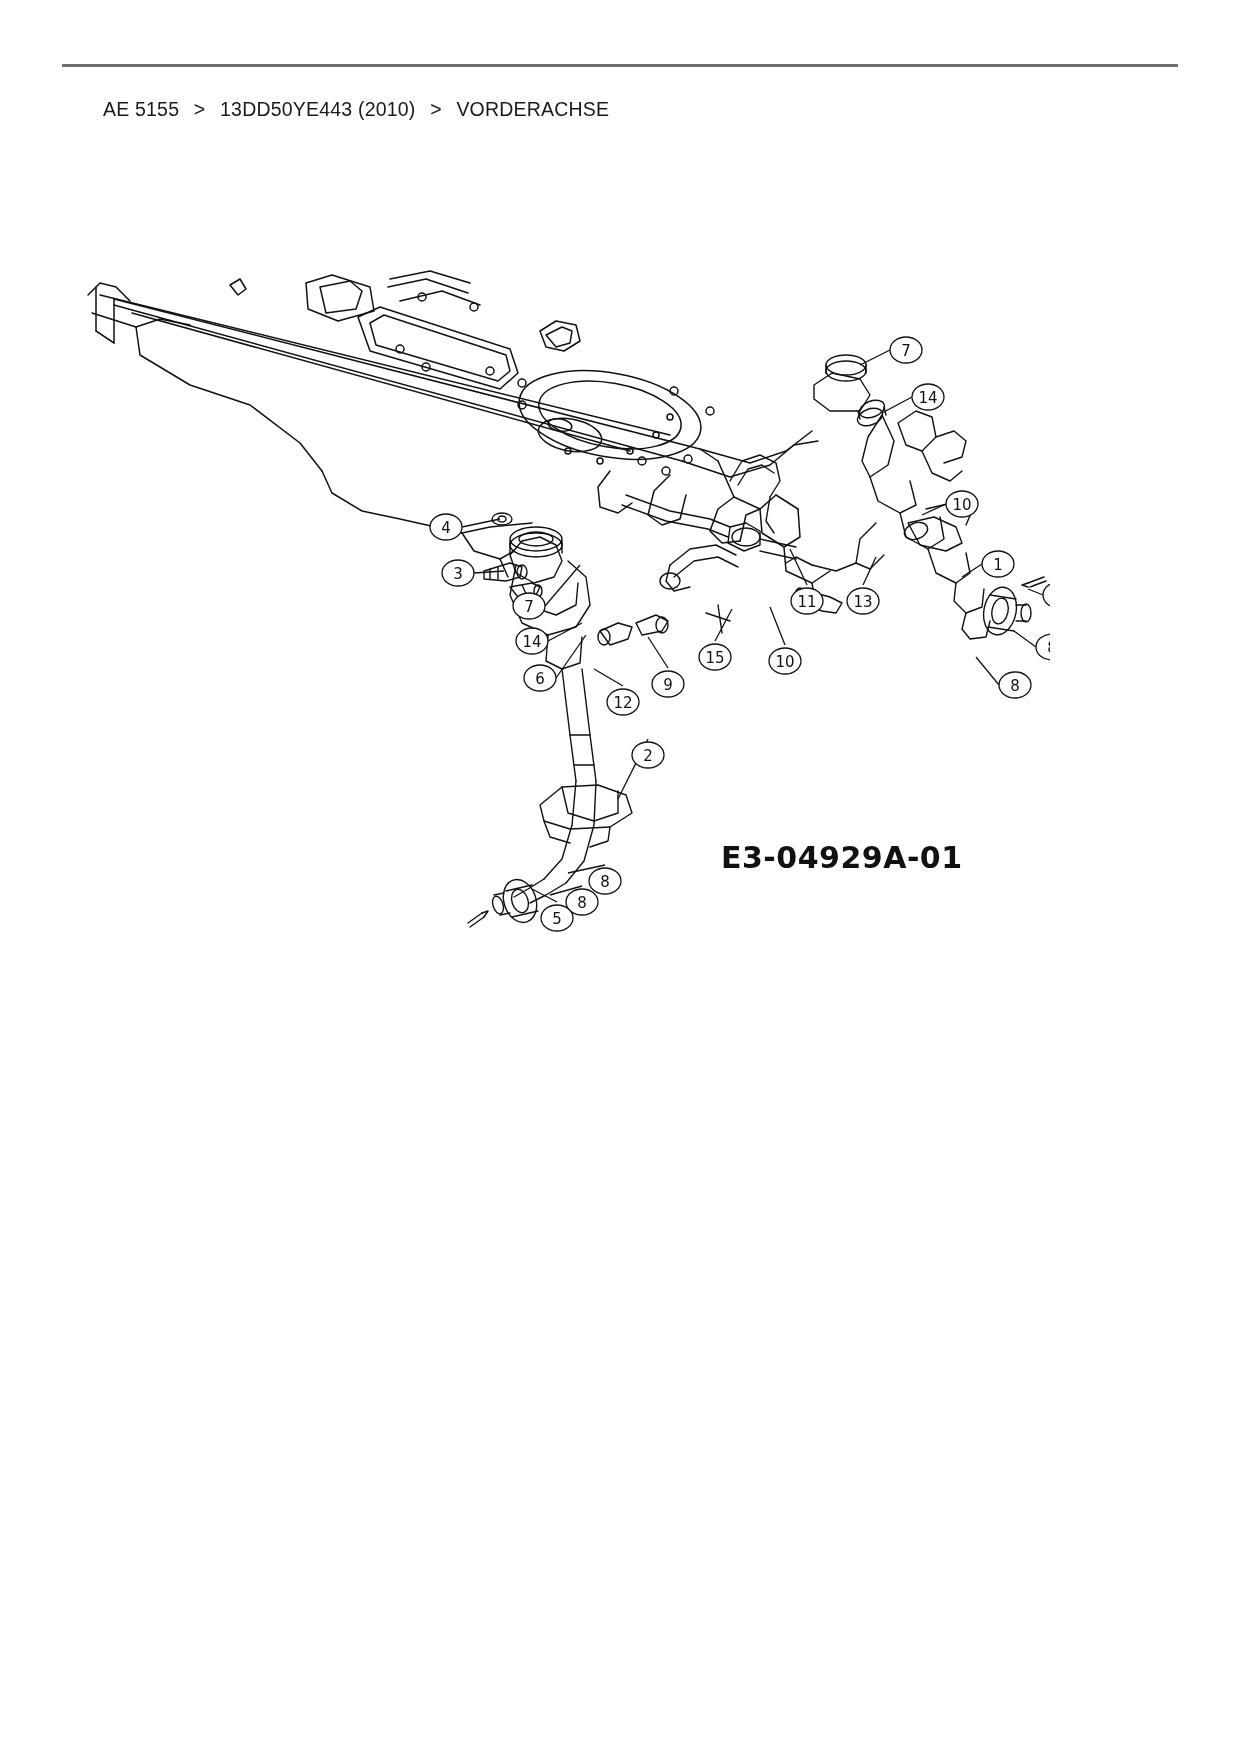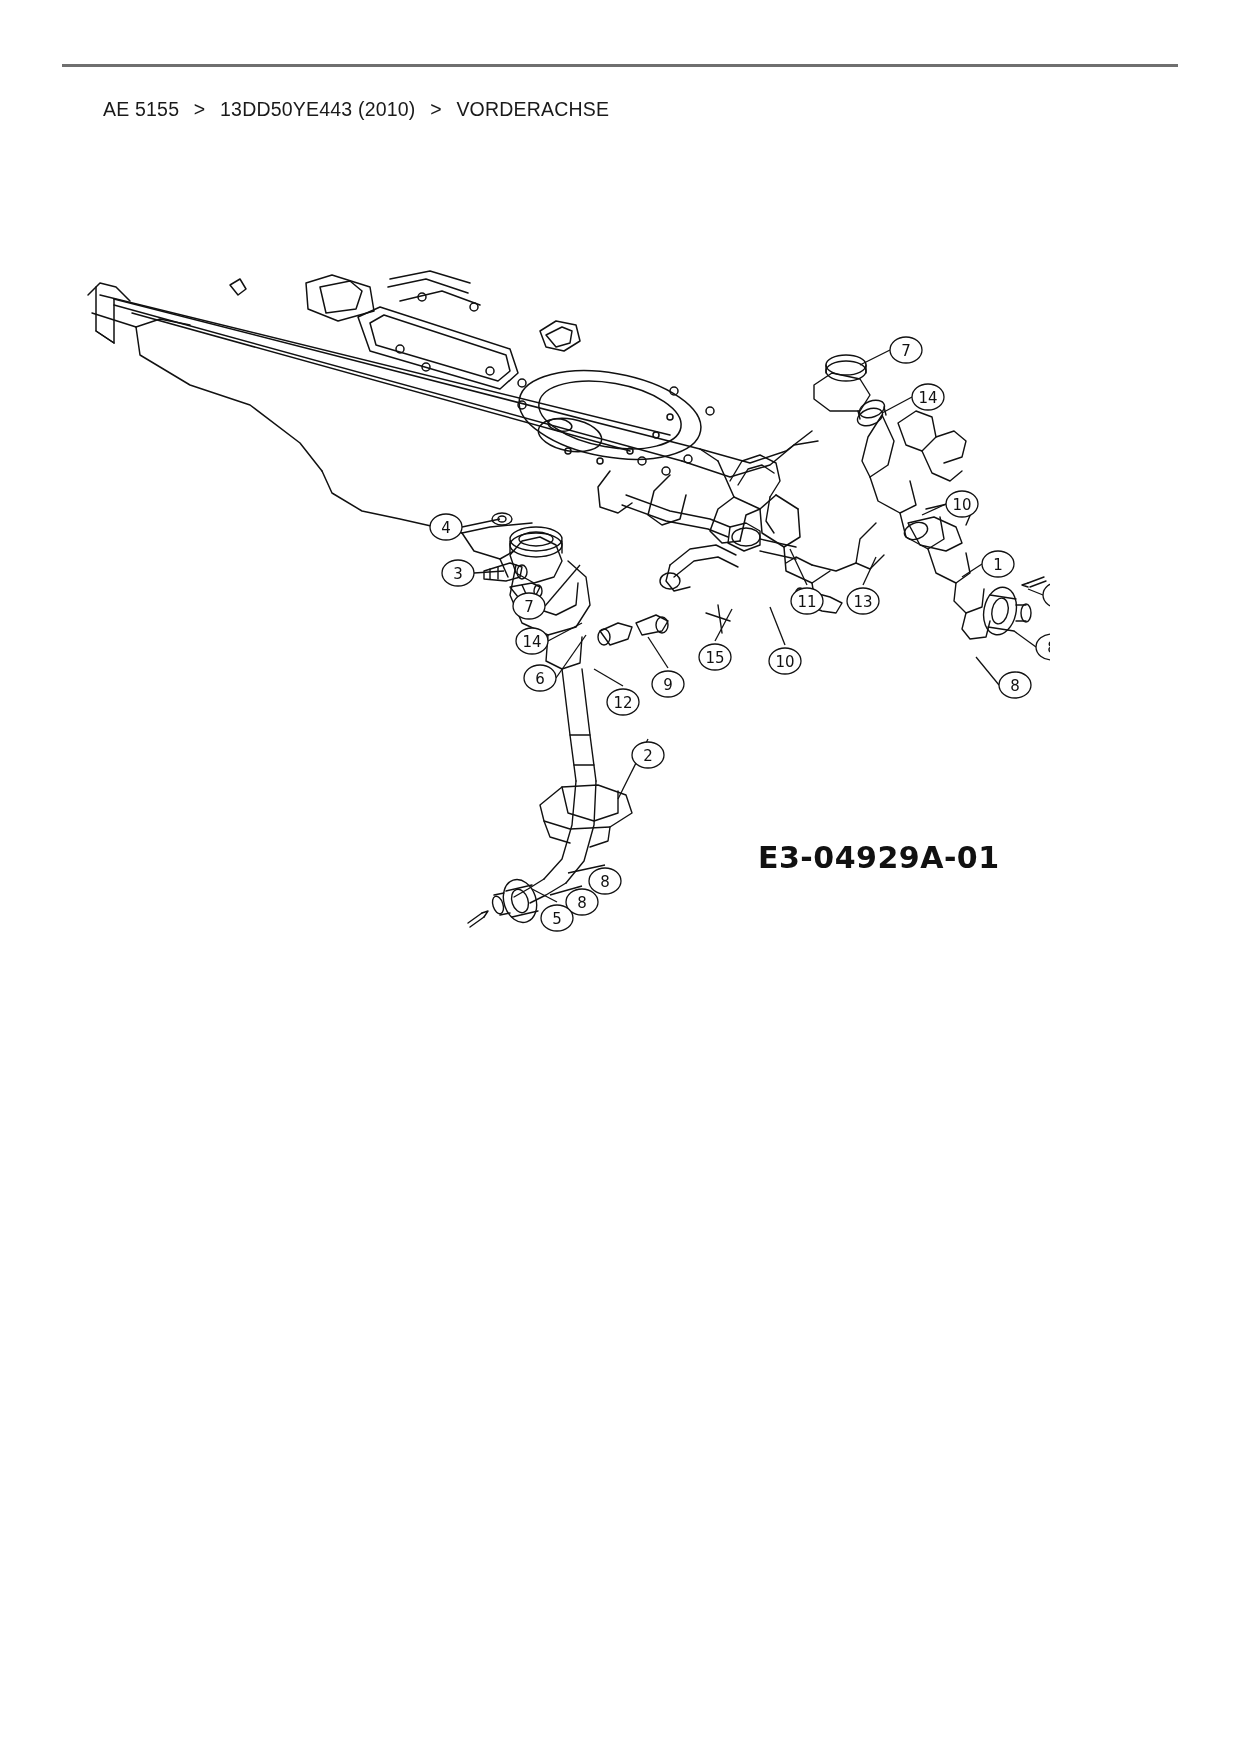--- a/index.html
+++ b/index.html
@@ -49,21 +49,21 @@
     width: 980px;
     height: 690px;
   }
   .diagram-svg {
     display: block;
     width: 980px;
     height: 690px;
   }
   .fig-code {
     position: absolute;
-    left: 758px;
+    left: 721px;
     top: 840px;
     font-family: "DejaVu Sans", sans-serif;
     font-size: 30px;
     font-weight: 700;
     letter-spacing: 0.5px;
     color: #111111;
   }
 </style>
 </head>
 <body>

